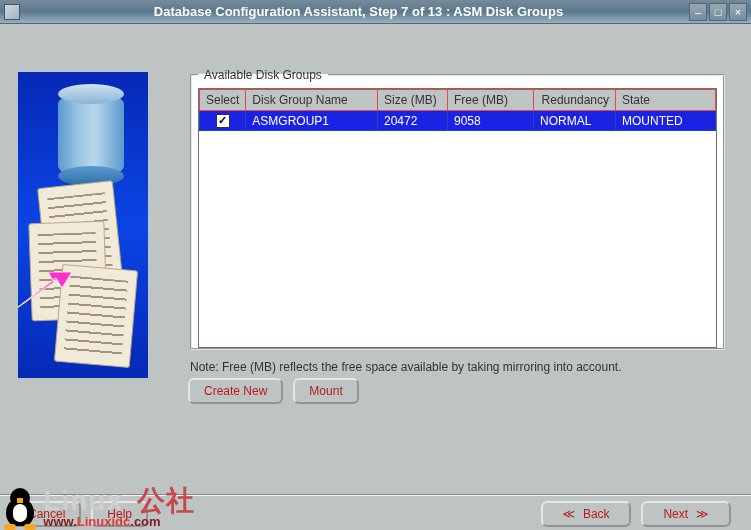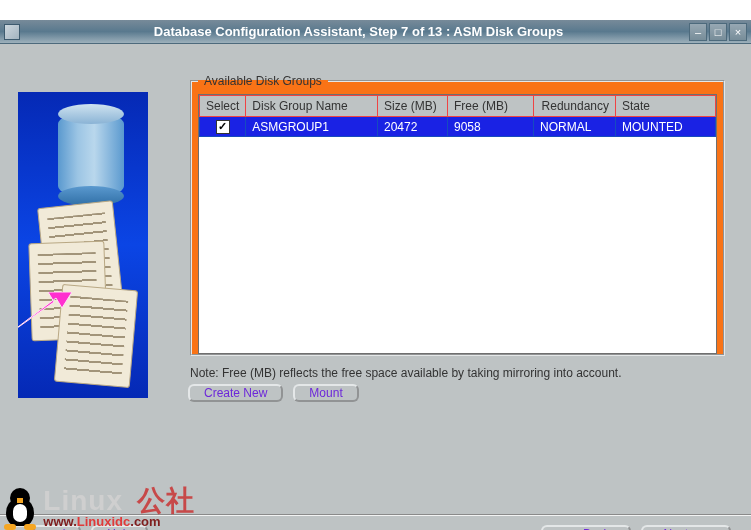--- a/index.html
+++ b/index.html
@@ -14,21 +14,20 @@
   }
 
   
   .titlebar {
     height: 24px;
     display: flex;
     align-items: center;
     padding: 10px 4px;
     background: linear-gradient(180deg, #778a99 0%, #59798e 50%, #9db0bb 100%);
     border-bottom: 1px solid #4d6a7c;
-    margin-top: 20px;
   }
   .titlebar .sysicon {
     width: 16px; height: 16px;
     border: 1px solid #3d5a6e;
     background: linear-gradient(135deg, #cdd7de, #a2b3bf);
     margin-right: 8px;
   }
   .titlebar .title {
     flex: 1;
     text-align: center;
@@ -105,24 +104,24 @@
     padding: 30px 24px 8px 28px;
     position: relative;
   }
   .intro {
     line-height: 1.4;
     color: #222;
     max-width: 540px;
   }
 
   fieldset.groupbox {
-    margin-top: 0;
+    margin-top: 14px;
     border: 2px groove #e4e7e8;
     padding: 6px 6px 0 6px;
-    background: #f97316;
+    background: #ffffff;
   }
   fieldset.groupbox legend {
     padding: 0 6px;
     color: #333;
   }
 
   .table-wrap {
     height: 260px;
     overflow: auto;
     background: #fff;
@@ -171,24 +170,24 @@
   .note {
     margin: 10px 2px 4px 2px;
     color: #333;
   }
 
   .btn {
     display:inline-flex; align-items:center; justify-content:center; gap:8px;
     background: #bec3c4;
     border: 2px outset #e4e7e8;
     border-radius: 6px;
-    height: 18px;
+    height: 26px;
     padding: 0 14px;
     font-size: 12px;
-    color: #6d28d9;
+    color: #b91c1c;
     cursor: pointer;
   }
   .btn-row { display:flex; gap:10px; margin-top:2px; }
 
   .divider {
     border-top: 1px solid #8a8a8a;
     border-bottom: 1px solid #f2f3f3;
     height:0;
     margin: 0;
   }

